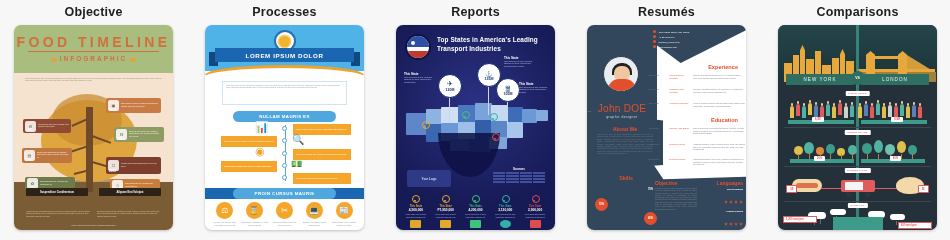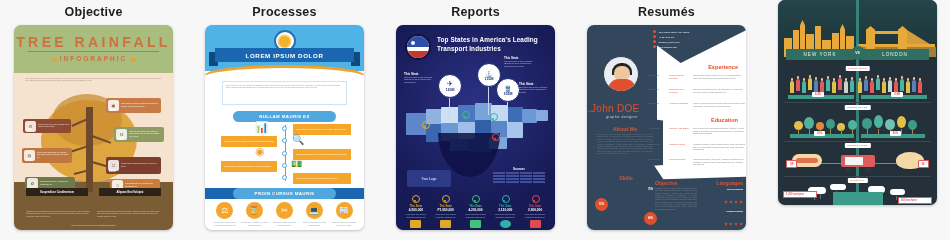--- a/index.html
+++ b/index.html
@@ -111,21 +111,21 @@
   .c3-card .d { font-size:1.8px; line-height:2.5px; color:#8d99a6; display:block; }
 
   
   .c4 { background:#ffffff; }
   .c4-navy { position:absolute; background:#33475c; }
   .c4-photo { position:absolute; left:16px; top:31px; width:36px; height:36px; border-radius:50%; background:#e9edf1;
               border:1.6px solid #2c3e50; overflow:hidden; }
   .c4-hair { position:absolute; left:8px; top:6px; width:20px; height:12px; background:#222; border-radius:9px 9px 0 0; }
   .c4-face { position:absolute; left:10px; top:9px; width:16px; height:15px; background:#f0c6a0; border-radius:7px; }
   .c4-shirt { position:absolute; left:4px; bottom:0; width:28px; height:12px; background:#e1502d; border-radius:11px 11px 0 0; }
-  .c4-name { position:absolute; left:4px; top:78px; width:62px; color:#e1502d; font-size:10px; letter-spacing:.3px; }
+  .c4-name { position:absolute; left:4px; top:78px; width:62px; text-align:center; color:#e1502d; font-size:10px; letter-spacing:.3px; }
   .c4-role { position:absolute; left:4px; top:90px; width:62px; text-align:center; color:#c9d2da; font-size:3.4px; letter-spacing:.4px; }
   .c4-contact { position:absolute; left:66px; top:5px; width:60px; }
   .c4-crow { display:flex; align-items:center; gap:2px; margin-bottom:1.6px; }
   .c4-cdot { width:3.4px; height:3.4px; border-radius:50%; background:#e1502d; flex:none; }
   .c4-crow span { font-size:2.3px; color:#fff; }
   .c4-sechead { position:absolute; color:#e1502d; font-size:5.6px; font-weight:bold; }
   .c4-e { position:absolute; display:flex; gap:3px; }
   .c4-e .yr { width:17px; font-size:2.1px; color:#6b7b8a; line-height:2.8px; }
   .c4-e .tx { width:58px; font-size:1.9px; line-height:2.6px; color:#7a8794; }
   .c4-about { position:absolute; left:10px; top:101px; width:56px; text-align:center; }
@@ -184,21 +184,21 @@
 </style>
 </head>
 <body>
 
 <div class="gallery">
 
   <div class="cell">
     <div class="cell-title">Objective</div>
     <div class="card c1">
       <div class="c1-head"></div>
-      <div class="c1-title">TREE RAINFALL</div>
+      <div class="c1-title">FOOD TIMELINE</div>
       <div class="c1-rule"></div>
       <div class="c1-leafL"></div>
       <div class="c1-leafR"></div>
       <div class="c1-sub">INFOGRAPHIC</div>
 
       <div class="c1-body">
         <span class="c1-para tiny">Lorem ipsum dolor sit amet, consectetur adipiscing elit, in hendrerit consectetur est eu suscipit. Duis ultrices congue accumsan convallis. Proin malesuada consectetur a posuere vitae semper in. Morbi sollicitudin semper dictum. Morbi ligula augue, feugiat ut dictum vitae, dignissim eu justo.</span>
 
         <div class="c1-hill"></div>
         <div class="c1-ground"></div>
@@ -605,20 +605,21 @@
         <div class="c4-lrow">
           <span class="nm">Aliquam fringilla</span>
           <span class="c4-stars"><i></i><i></i><i></i><i></i></span>
         </div>
 
       </div>
     </div>
   </div>
 
   <div class="cell">
+    <div class="cell-title">Comparisons</div>
     <div class="card c5">
       <div class="c5-sky2"></div>
 
       <div class="c5-bldg" style="left:6px;top:38px;width:8px;height:19px;"></div>
       <div class="c5-bldg" style="left:15px;top:30px;width:6px;height:27px;"></div>
       <div class="c5-bldg" style="left:22px;top:20px;width:5px;height:37px;clip-path:polygon(0 14%,50% 0,100% 14%,100% 100%,0 100%);"></div>
       <div class="c5-bldg" style="left:28px;top:34px;width:8px;height:23px;"></div>
       <div class="c5-bldg" style="left:37px;top:26px;width:6px;height:31px;"></div>
       <div class="c5-bldg" style="left:44px;top:40px;width:9px;height:17px;"></div>
       <div class="c5-bldg" style="left:54px;top:33px;width:7px;height:24px;"></div>

